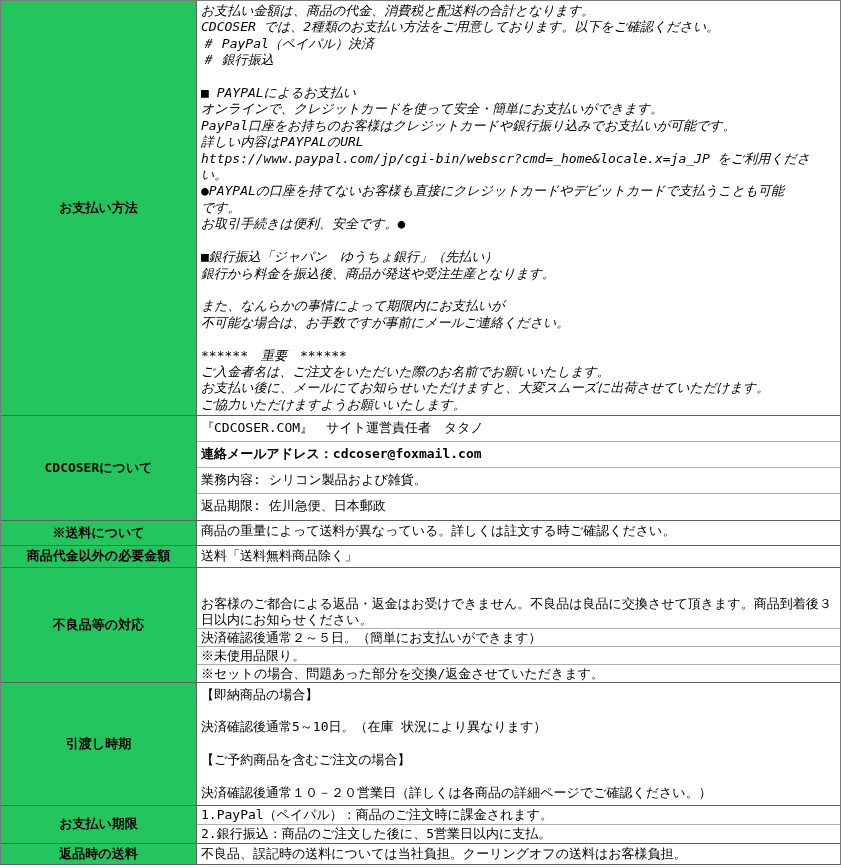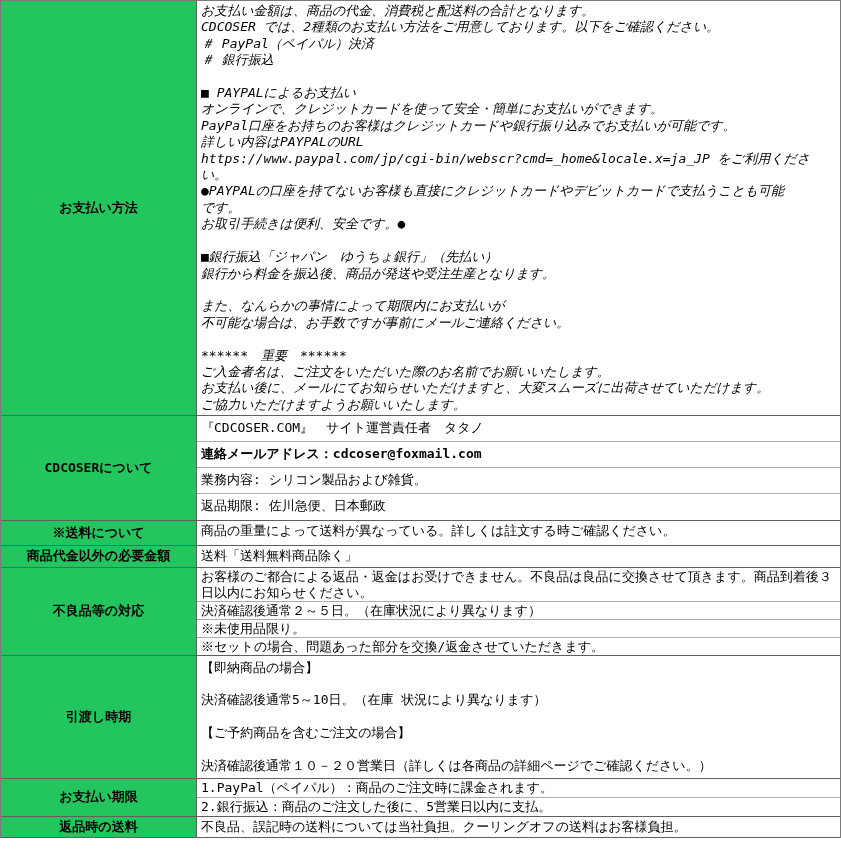--- a/index.html
+++ b/index.html
@@ -58,21 +58,21 @@
   }
   .cell-stack .sub-row:last-child { border-bottom: none; }
   .bold { font-weight: bold; }
 
   
   .r0 .cell-content { min-height: 395px; font-style: italic; }
   .r1 .sub-row { min-height: 26px; }
   .r2 .cell-content { min-height: 20px; }
   .r3 .cell-content { min-height: 24px; }
   .r4 .sub-row { padding: 1px 4px 0; min-height: 17px; }
-  .r4 .sub-row.first { min-height: 34px; }
+  .r4 .sub-row.first { min-height: 34px; margin-top: 27px; }
   .r5 .cell-content { min-height: 122px; padding-top: 4px; }
   .r6 .sub-row { min-height: 18px; padding: 1px 4px; }
   .r7 .cell-content { min-height: 21px; }
   .r8 .cell-content { min-height: 19px; }
 </style>
 </head>
 <body>
 
 <div class="info-table">
 
@@ -121,21 +121,21 @@
 
   <div class="row r2">
     <div class="cell-header">商品代金以外の必要金額</div>
     <div class="cell-content">送料「送料無料商品除く」</div>
   </div>
 
   <div class="row r4">
     <div class="cell-header">不良品等の対応</div>
     <div class="cell-stack">
       <div class="sub-row first">お客様のご都合による返品・返金はお受けできません。不良品は良品に交換させて頂きます。商品到着後３日以内にお知らせください。</div>
-      <div class="sub-row">決済確認後通常２～５日。（在庫状況により異なります）</div>
+      <div class="sub-row">決済確認後通常２～５日。（簡単にお支払いができます）</div>
       <div class="sub-row">※未使用品限り。</div>
       <div class="sub-row">※セットの場合、問題あった部分を交換/返金させていただきます。</div>
     </div>
   </div>
 
   <div class="row r5">
     <div class="cell-header">引渡し時期</div>
     <div class="cell-content">【即納商品の場合】
 
 決済確認後通常5～10日。（在庫 状況により異なります）

